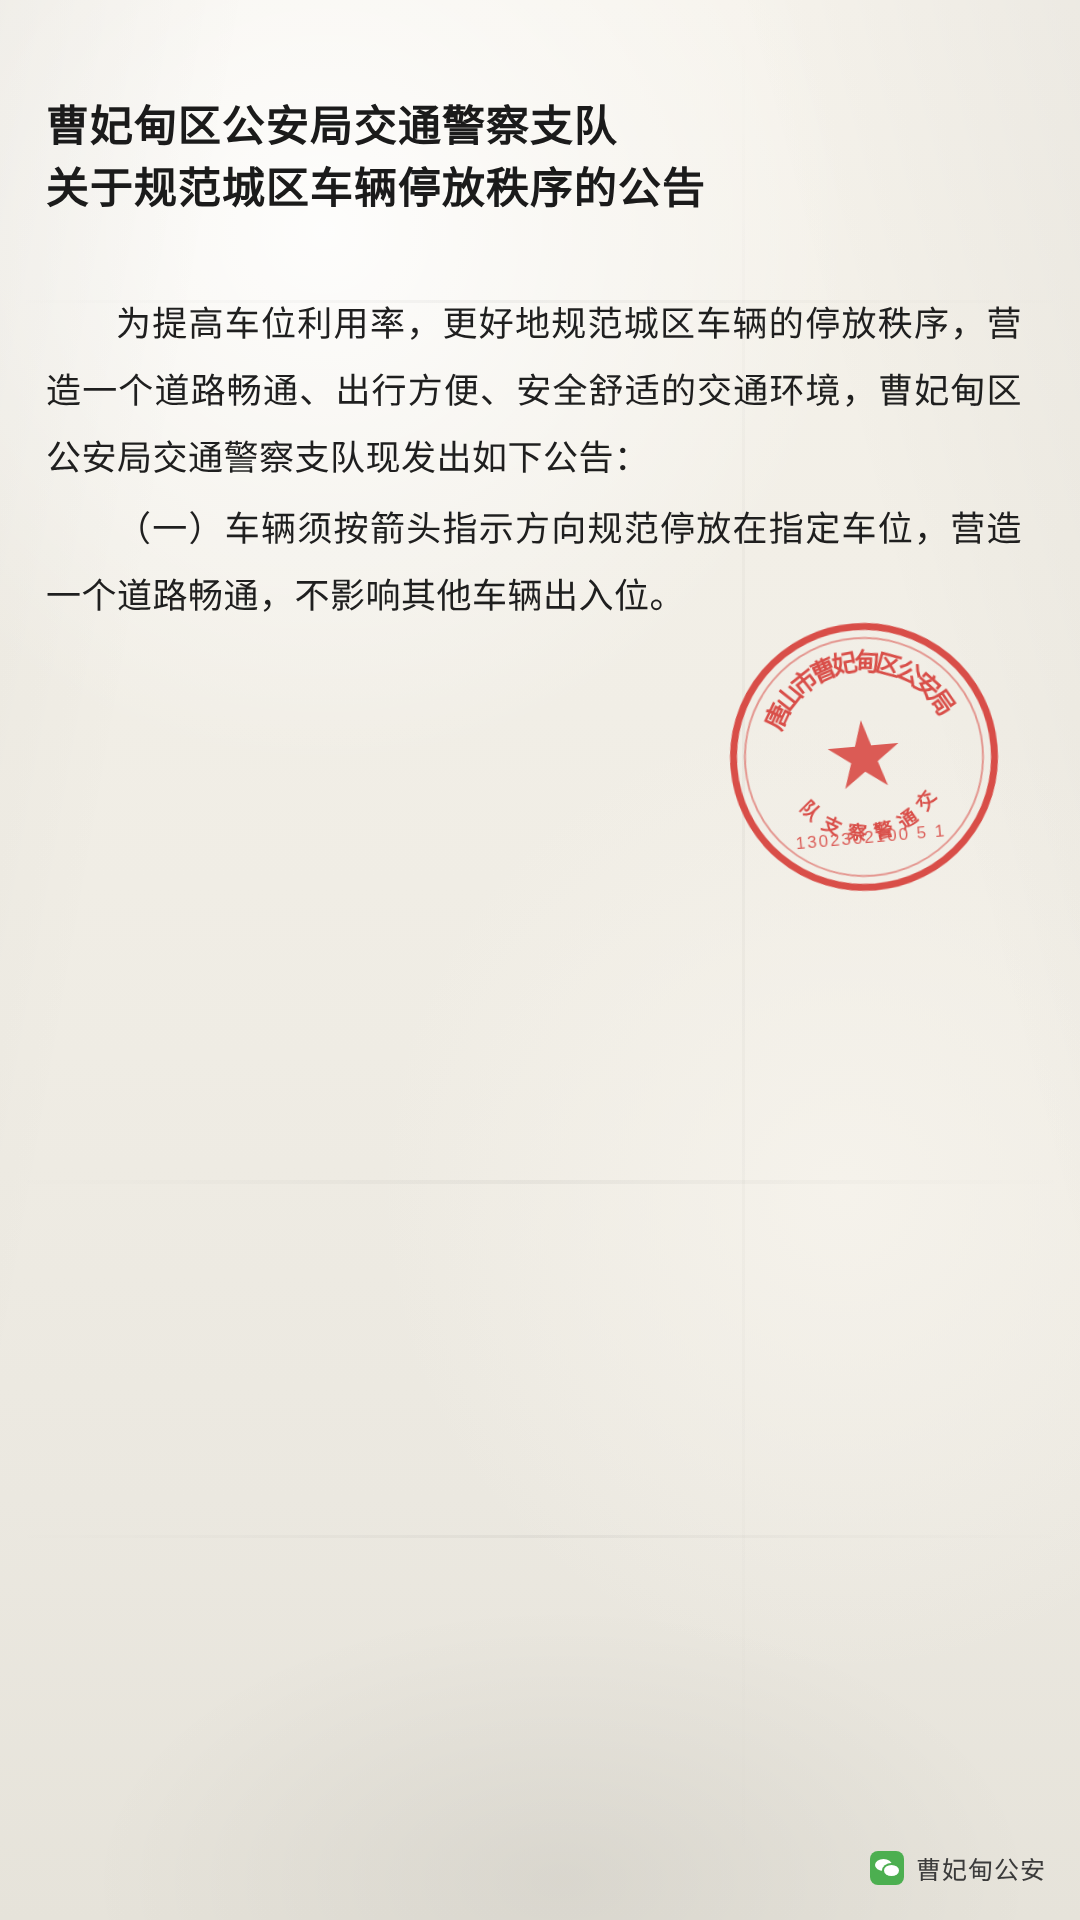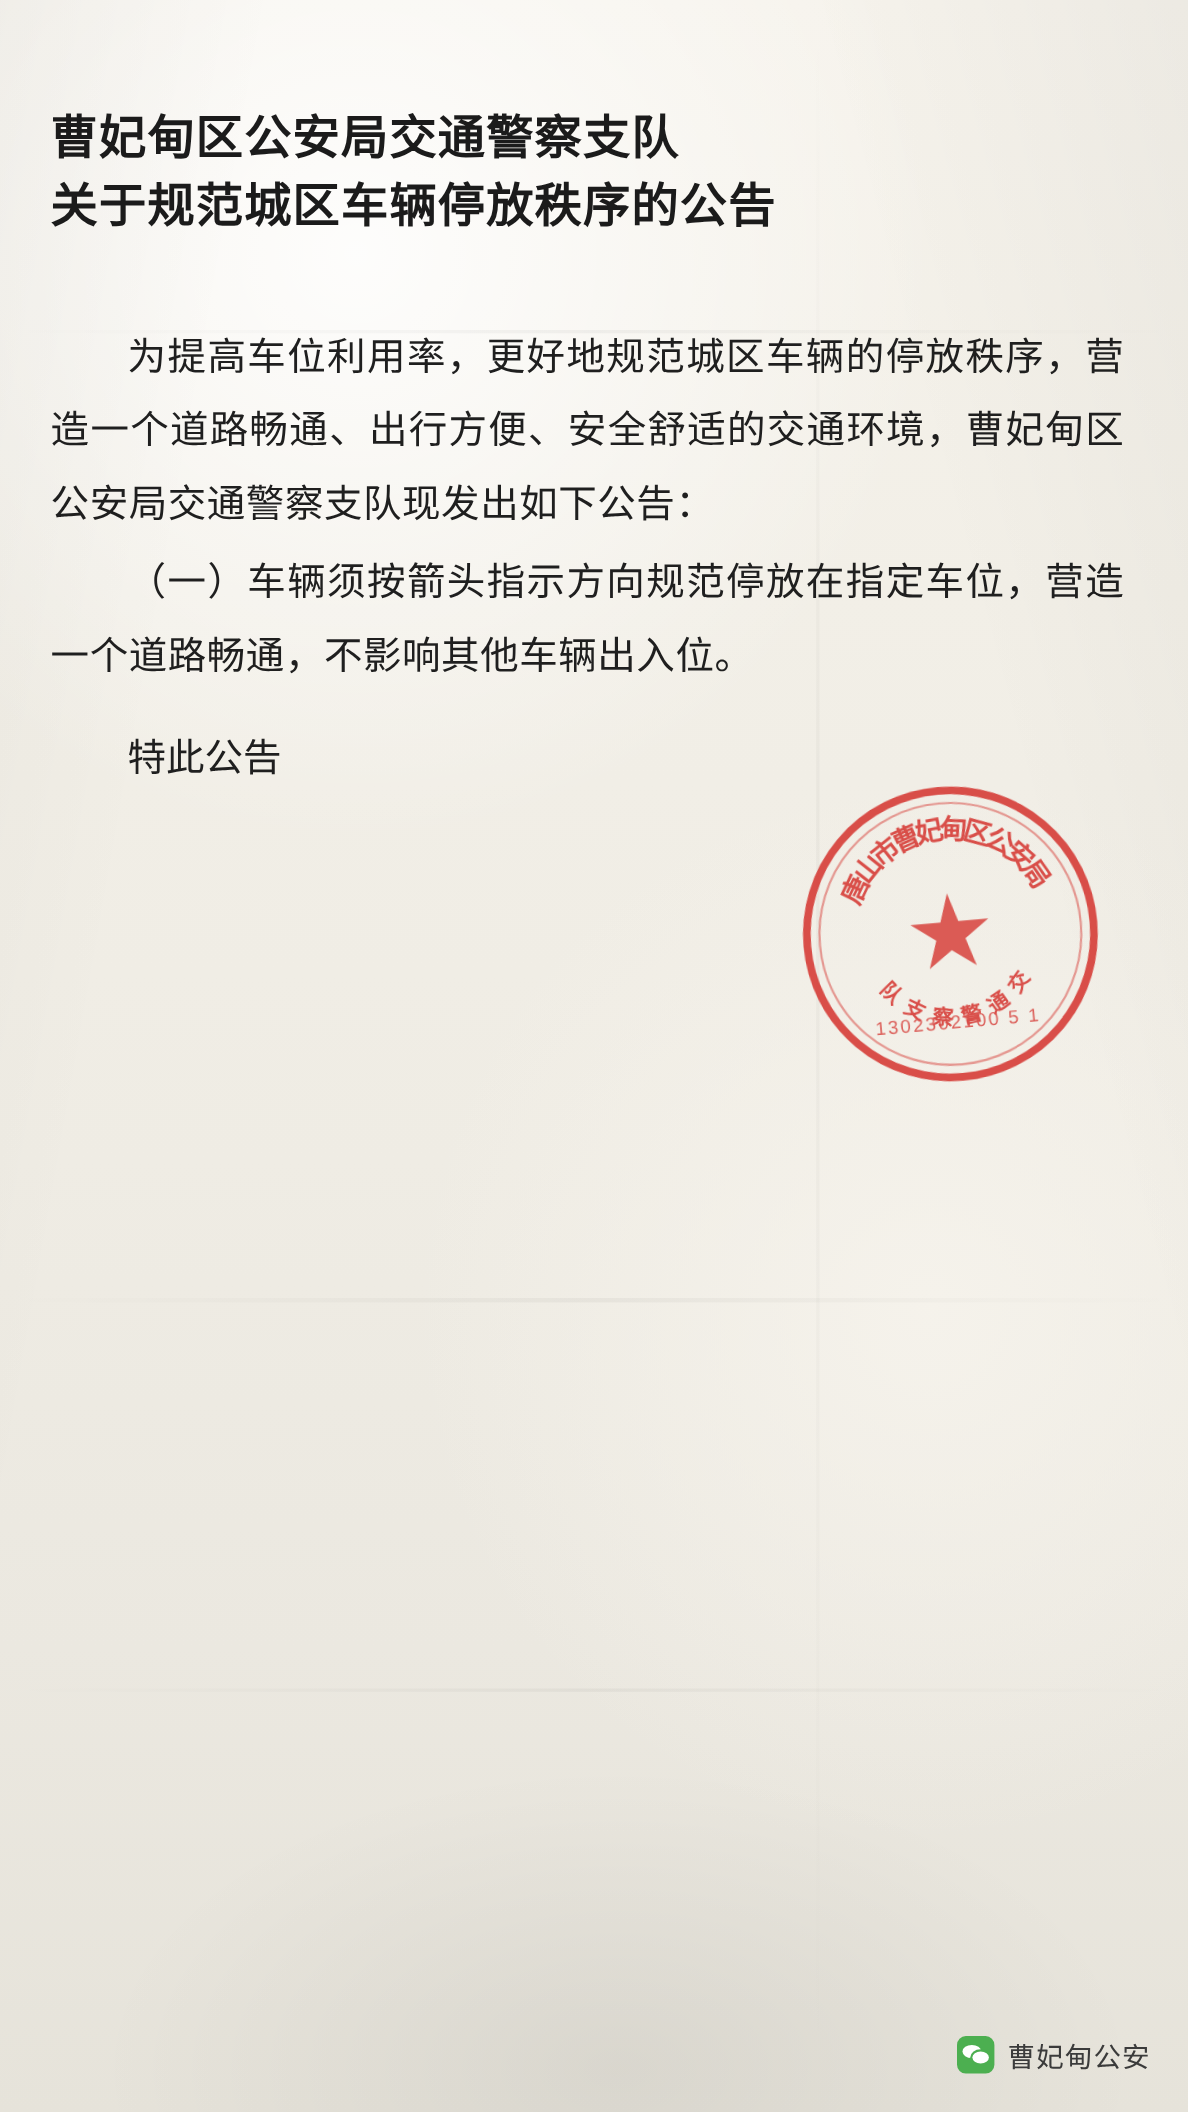--- a/index.html
+++ b/index.html
@@ -215,21 +215,20 @@
   <div class="title">
     <span class="title-line">曹妃甸区公安局交通警察支队</span>
     <span class="title-line">关于规范城区车辆停放秩序的公告</span>
   </div>
 
   <div class="body-text">
     <p class="para">为提高车位利用率，更好地规范城区车辆的停放秩序，营造一个道路畅通、出行方便、安全舒适的交通环境，曹妃甸区公安局交通警察支队现发出如下公告：</p>
     <p class="para">（一）车辆须按箭头指示方向规范停放在指定车位，营造一个道路畅通，不影响其他车辆出入位。</p>
   </div>
 
-  <div class="closing">特此公告</div>
 
   <div class="sign-area">
 
     <div class="seal">
       <div class="seal-inner"></div>
       <div class="seal-star"></div>
       <div class="seal-ring-text" id="seal-arc">
           <span style="transform: rotate(-150deg) translate(103px) rotate(90deg) translate(-0.5em, -0.5em);">唐</span>
           <span style="transform: rotate(-136.667deg) translate(103px) rotate(90deg) translate(-0.5em, -0.5em);">山</span>
           <span style="transform: rotate(-123.333deg) translate(103px) rotate(90deg) translate(-0.5em, -0.5em);">市</span>

